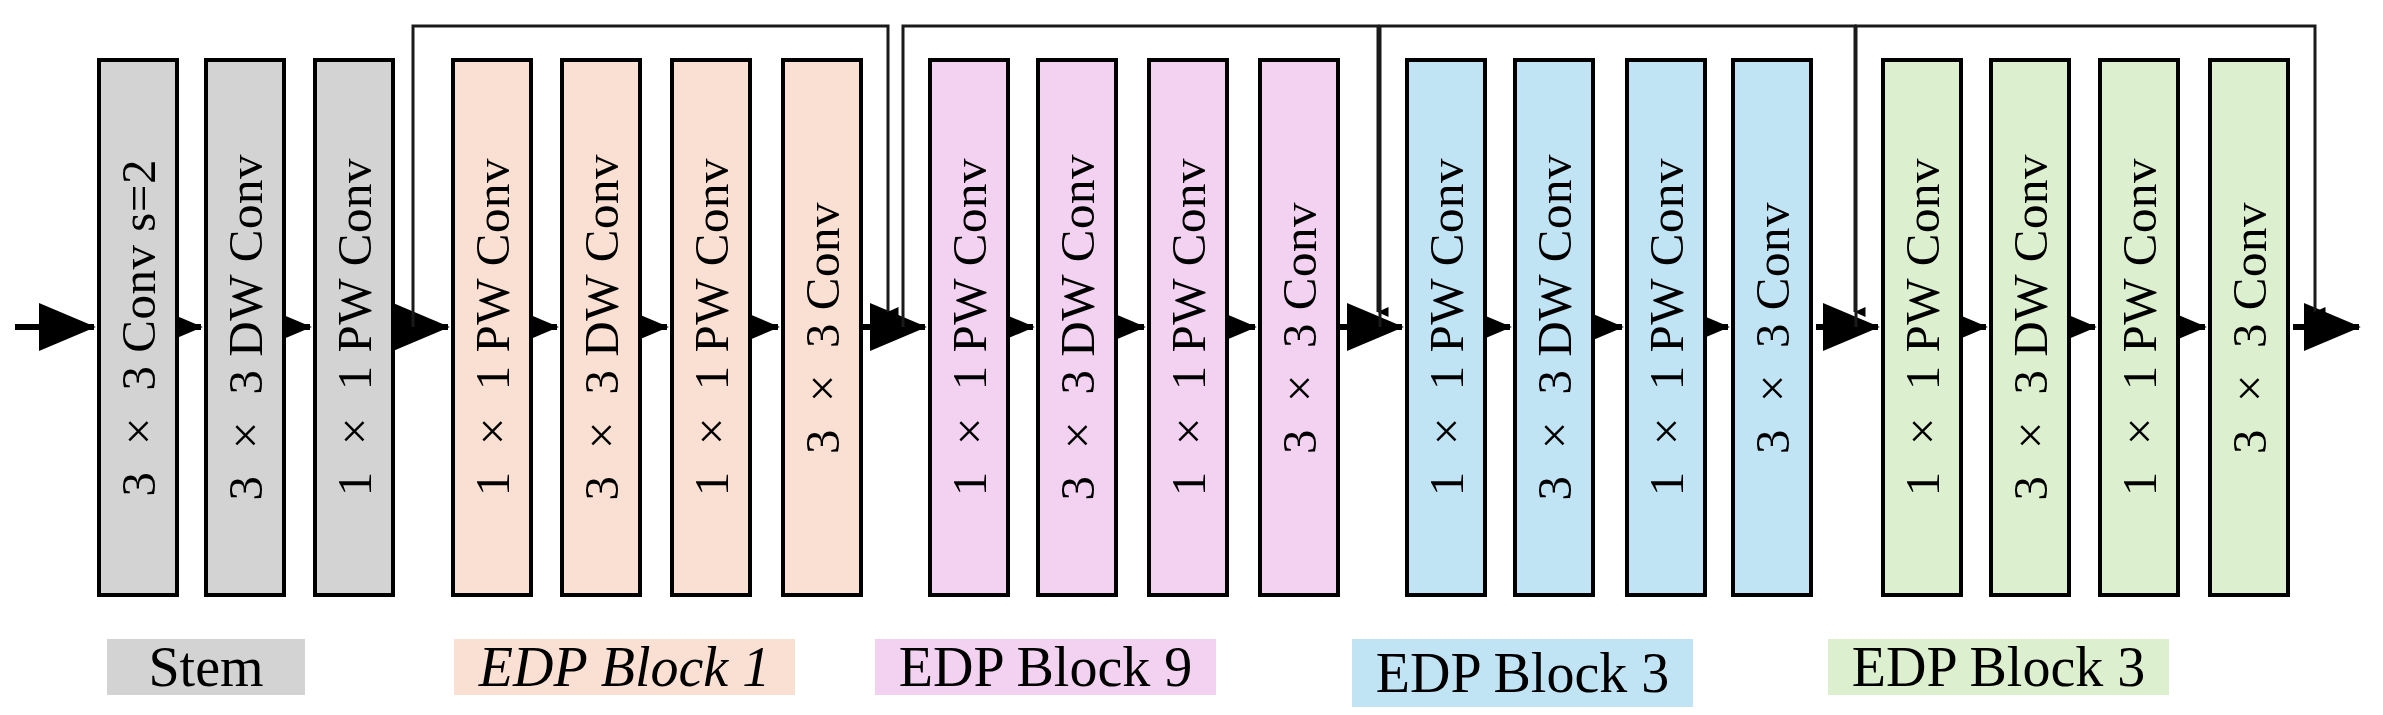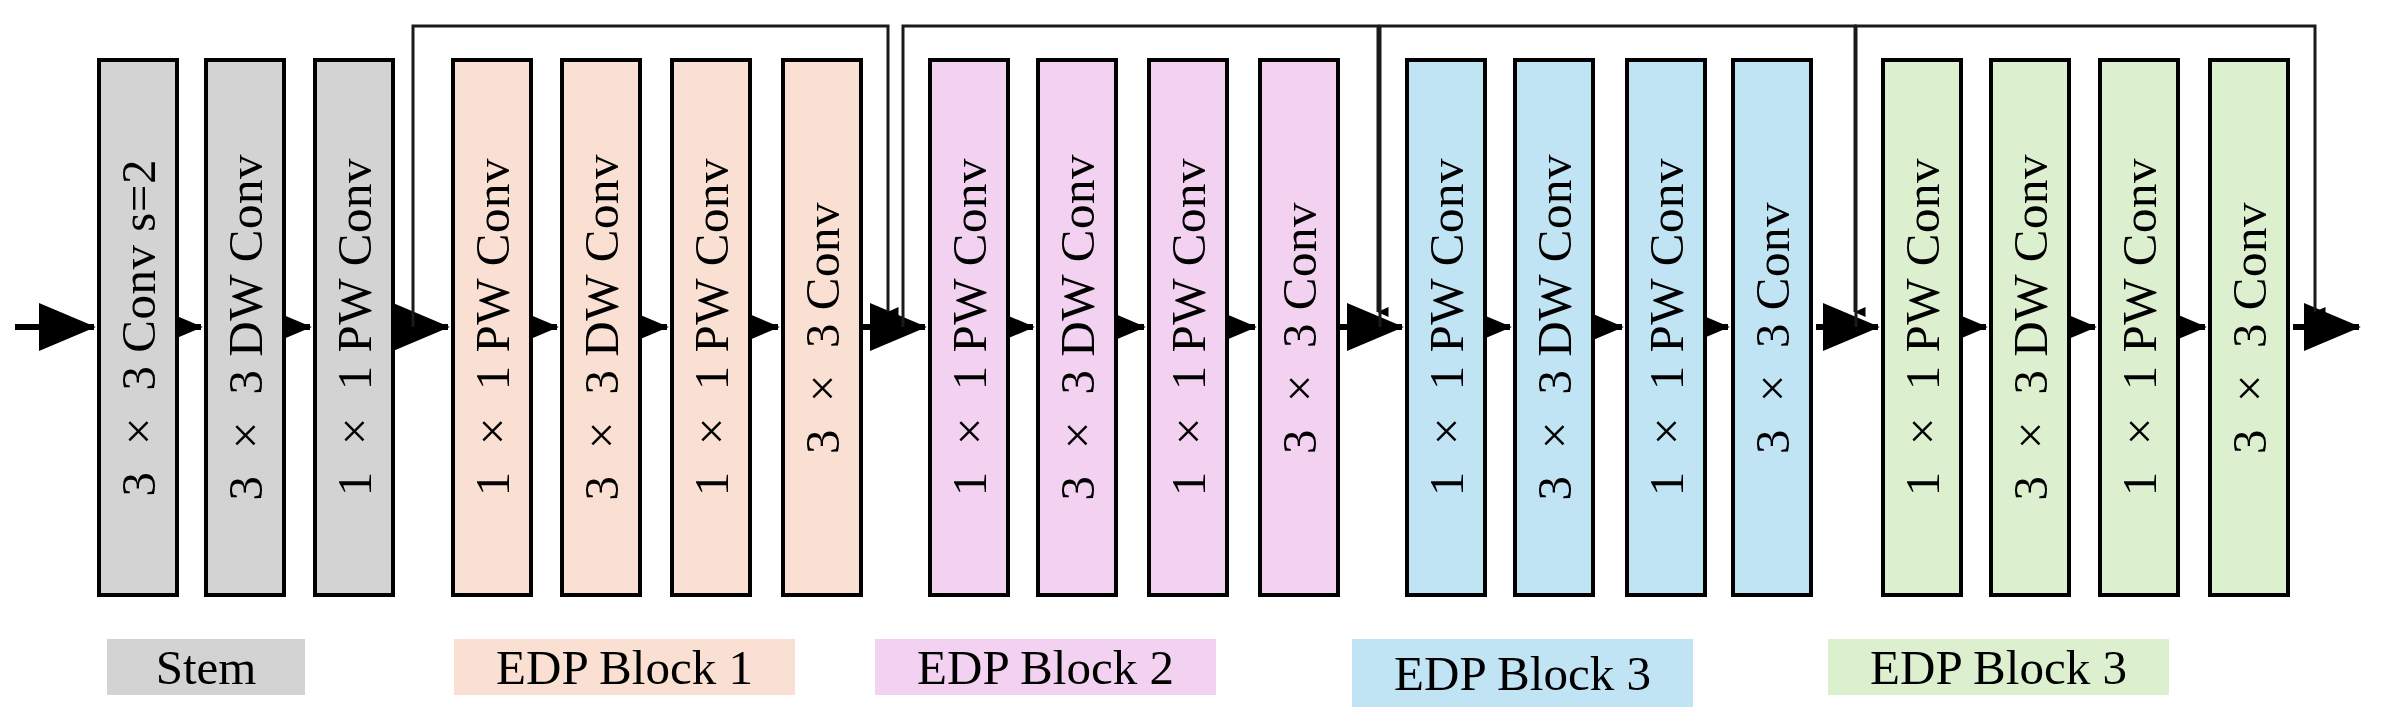--- a/index.html
+++ b/index.html
@@ -39,21 +39,21 @@
   }
   
   .legend-item {
     position: absolute;
     box-sizing: border-box;
     display: flex;
     align-items: center;
     justify-content: center;
   }
   .legend-label {
-    font-size: 49px;
+    font-size: 56px;
     line-height: 1;
     color: #000000;
     white-space: nowrap;
     font-family: "Liberation Serif", "DejaVu Serif", serif;
   }
   
   #wires {
     position: absolute;
     left: 0;
     top: 0;
@@ -177,25 +177,25 @@
   <div class="layer-box" style="left: 2098px; top: 58px; width: 82px; height: 539px; background: rgb(220, 240, 208);">
     <span class="layer-label">1 × 1 PW Conv</span>
   </div>
   <div class="layer-box" style="left: 2208px; top: 58px; width: 82px; height: 539px; background: rgb(220, 240, 208);">
     <span class="layer-label">3 × 3 Conv</span>
   </div>
 
   <div class="legend-item" style="left: 107px; top: 639px; width: 198px; height: 56px; background: rgb(211, 211, 211);">
     <span class="legend-label">Stem</span>
   </div>
-  <div class="legend-item" style="left: 454px; top: 639px; width: 341px; height: 56px; background: rgb(250, 224, 210);">
+  <div class="legend-item" style="left: 454px; top: 639px; width: 341px; height: 56px; background: rgb(250, 224, 210); font-style: italic;">
     <span class="legend-label">EDP Block 1</span>
   </div>
   <div class="legend-item" style="left: 875px; top: 639px; width: 341px; height: 56px; background: rgb(242, 210, 240);">
-    <span class="legend-label">EDP Block 2</span>
+    <span class="legend-label">EDP Block 9</span>
   </div>
   <div class="legend-item" style="left: 1352px; top: 639px; width: 341px; height: 68px; background: rgb(193, 228, 245);">
     <span class="legend-label">EDP Block 3</span>
   </div>
   <div class="legend-item" style="left: 1828px; top: 639px; width: 341px; height: 56px; background: rgb(220, 240, 208);">
     <span class="legend-label">EDP Block 3</span>
   </div>
 
 </div>
 

